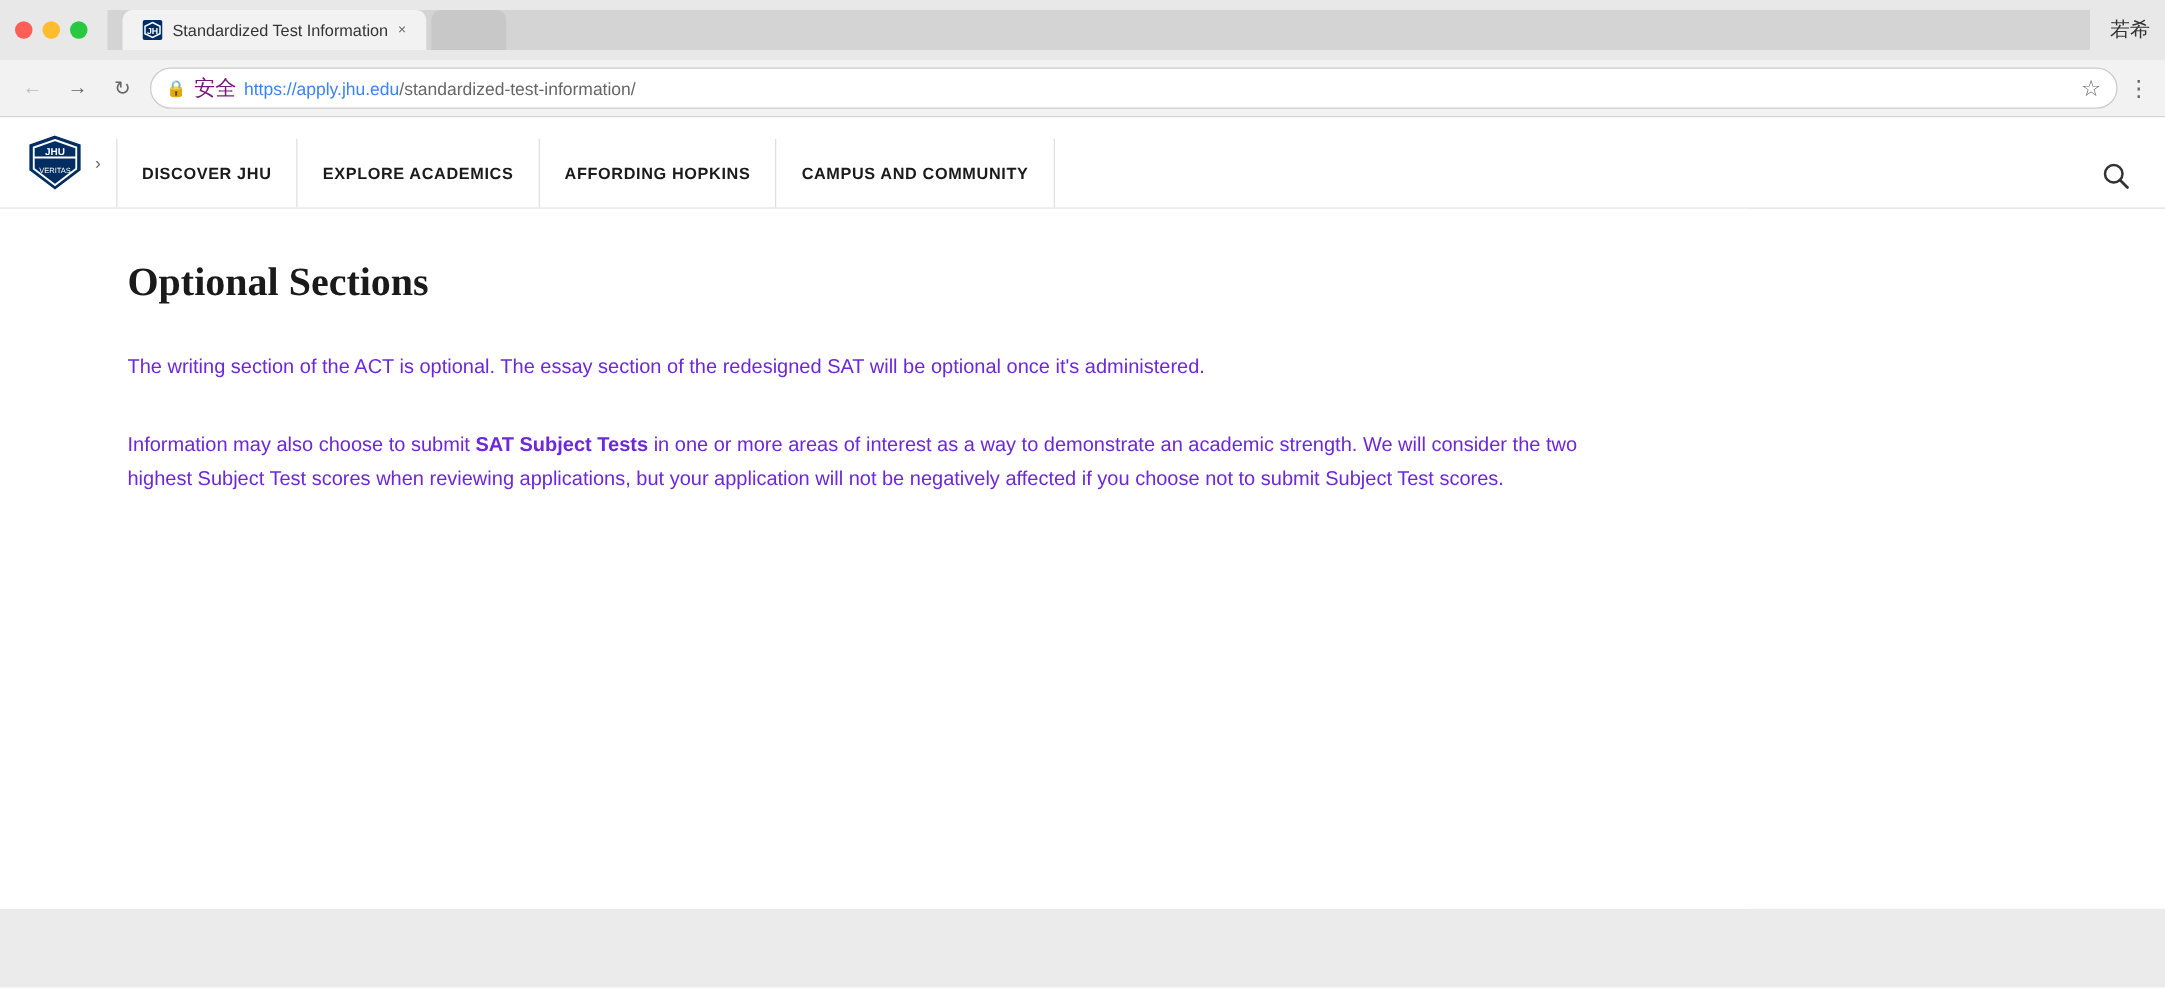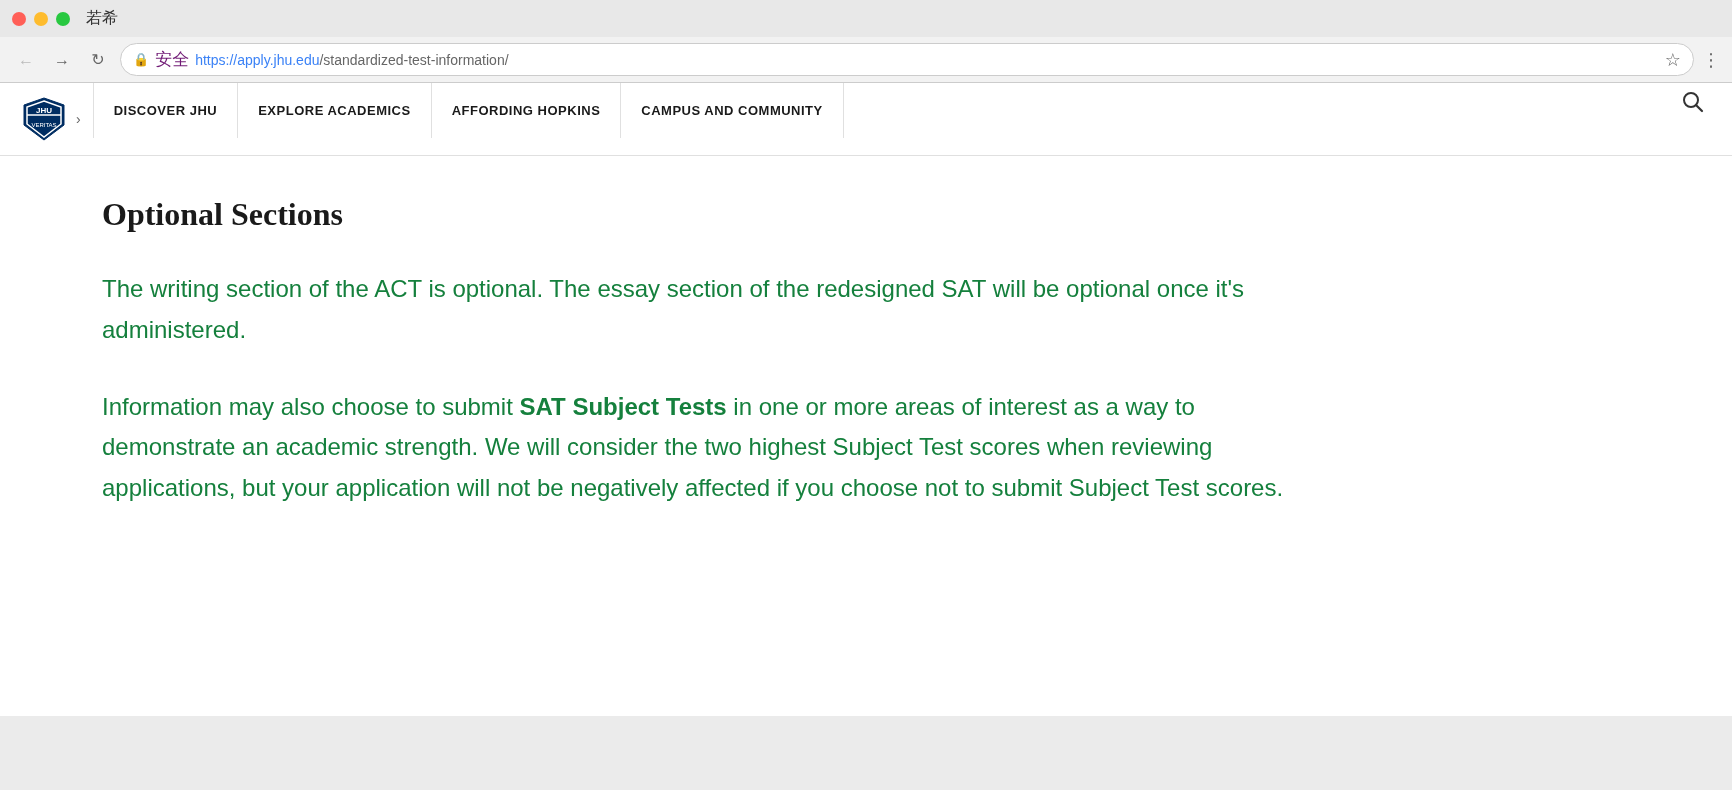--- a/index.html
+++ b/index.html
@@ -168,21 +168,21 @@
 
     
     .website {
       background: white;
       width: 100%;
     }
 
     
     .site-nav {
       display: flex;
-      align-items: flex-start;
+      align-items: flex-end;
       padding: 0 20px;
       border-bottom: 1px solid #e0e0e0;
       background: white;
     }
 
     .site-logo {
       display: flex;
       align-items: center;
       gap: 4px;
       padding: 12px 0;
@@ -240,23 +240,23 @@
 
     .page-section-title {
       font-size: 32px;
       font-weight: 700;
       color: #1a1a1a;
       margin-bottom: 36px;
       font-family: Georgia, 'Times New Roman', serif;
     }
 
     .content-paragraph {
-      font-size: 24px;
+      font-size: 16px;
       line-height: 1.7;
-      color: #15803d;
+      color: #6d28d9;
       margin-bottom: 36px;
       max-width: 1300px;
     }
 
     .content-paragraph strong {
       font-weight: 700;
       text-align: center;
     }
   </style>
 </head>
@@ -264,20 +264,33 @@
 
 <div class="browser-chrome">
 
   <div class="title-bar">
     <div class="window-controls">
       <button class="window-btn close"></button>
       <button class="window-btn minimize"></button>
       <button class="window-btn maximize"></button>
     </div>
 
+    <div class="tab-bar" style="flex:1; display:flex; align-items:flex-end; margin-left: 8px;">
+      <div class="tab">
+
+        <svg class="tab-favicon" viewBox="0 0 16 16" xmlns="http://www.w3.org/2000/svg">
+          <rect width="16" height="16" rx="2" fill="#002d62"></rect>
+          <polygon points="8,2 14,5 14,11 8,14 2,11 2,5" fill="none" stroke="white" stroke-width="1.2"></polygon>
+          <text x="8" y="11" text-anchor="middle" fill="white" font-size="7" font-weight="bold">JH</text>
+        </svg>
+        <span>Standardized Test Information</span>
+        <span class="tab-close">×</span>
+      </div>
+      <div class="tab-phantom"></div>
+    </div>
     <span class="corner-text">若希</span>
   </div>
 
   <div class="address-bar">
     <button class="nav-btn disabled">←</button>
     <button class="nav-btn">→</button>
     <button class="nav-btn">↻</button>
 
     <div class="url-bar">
       <span class="secure-icon">🔒</span>

